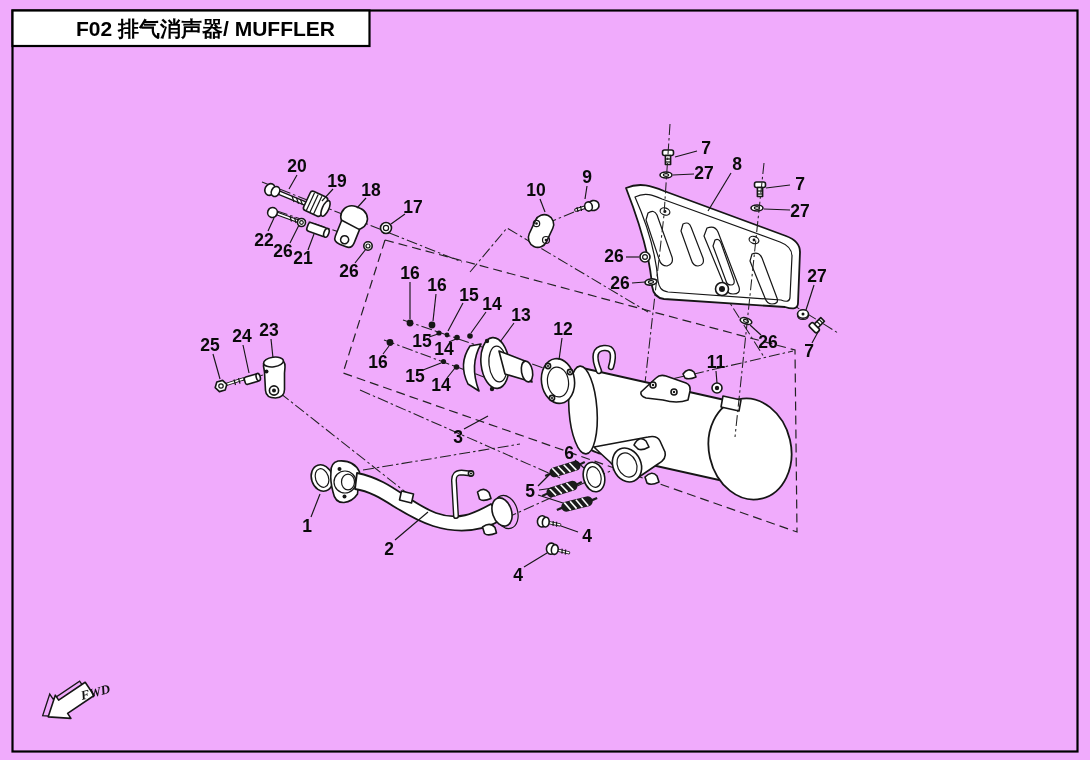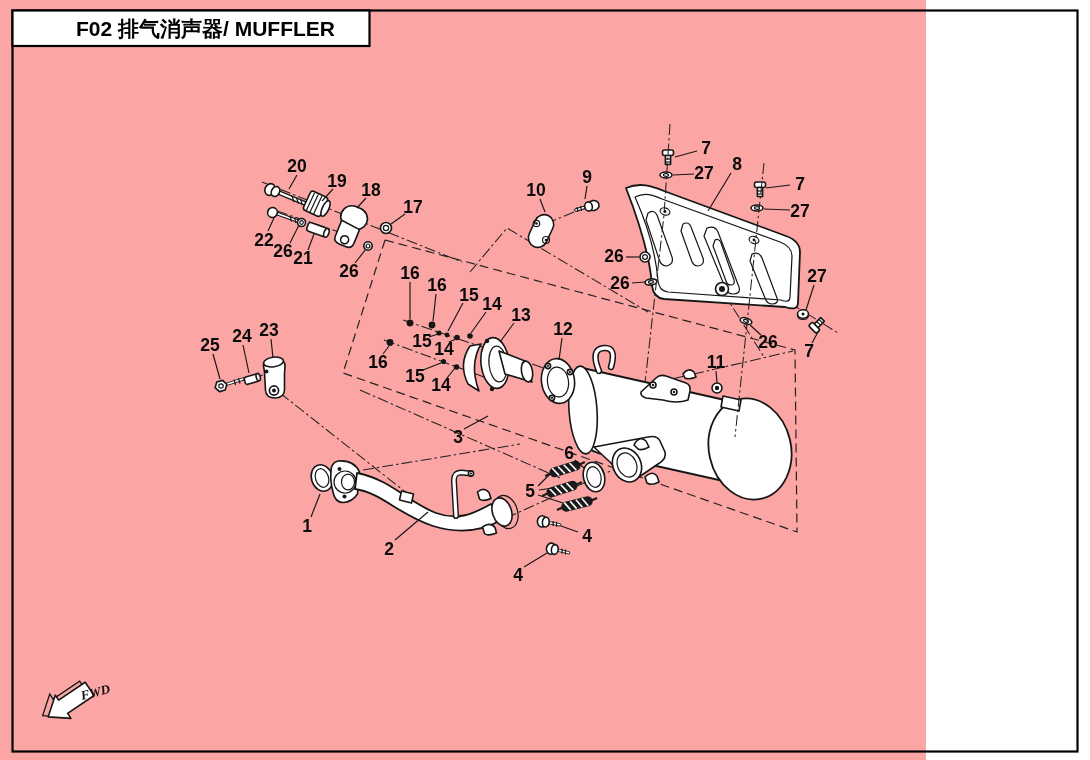--- a/index.html
+++ b/index.html
@@ -1,16 +1,16 @@
 <!DOCTYPE html>
 <html><head>
 <meta charset="utf-8">
 <style>
   html,body{margin:0;padding:0;background:#fff;}
-  .page{position:relative;width:926px;height:760px;background:#fca5a5;font-family:"Liberation Sans",sans-serif;}
+  .page{position:relative;width:1090px;height:760px;background:#f0abfc;font-family:"Liberation Sans",sans-serif;}
   svg{display:block;}
   .pw{fill:#fff;stroke:#161616;stroke-width:1.6;stroke-linejoin:round;}
   .pw2{fill:#fff;stroke:#161616;stroke-width:1.8;stroke-linejoin:round;}
   .pl{fill:none;stroke:#161616;stroke-width:1.2;stroke-linejoin:round;}
   .dash{fill:none;stroke:#222;stroke-width:1.2;stroke-dasharray:9 5;}
   .axis{fill:none;stroke:#222;stroke-width:1.05;stroke-dasharray:11 3 2.5 3;}
   .rodB{fill:none;stroke:#161616;stroke-linecap:round;}
   .rodW{fill:none;stroke:#fff;stroke-linecap:round;}
   .dot{fill:#161616;stroke:none;}
   .lead{stroke:#161616;stroke-width:1.15;}

